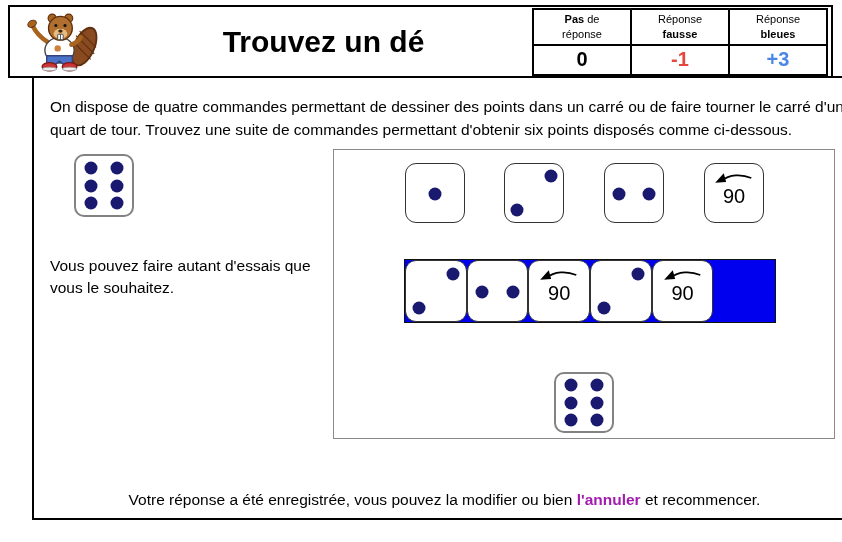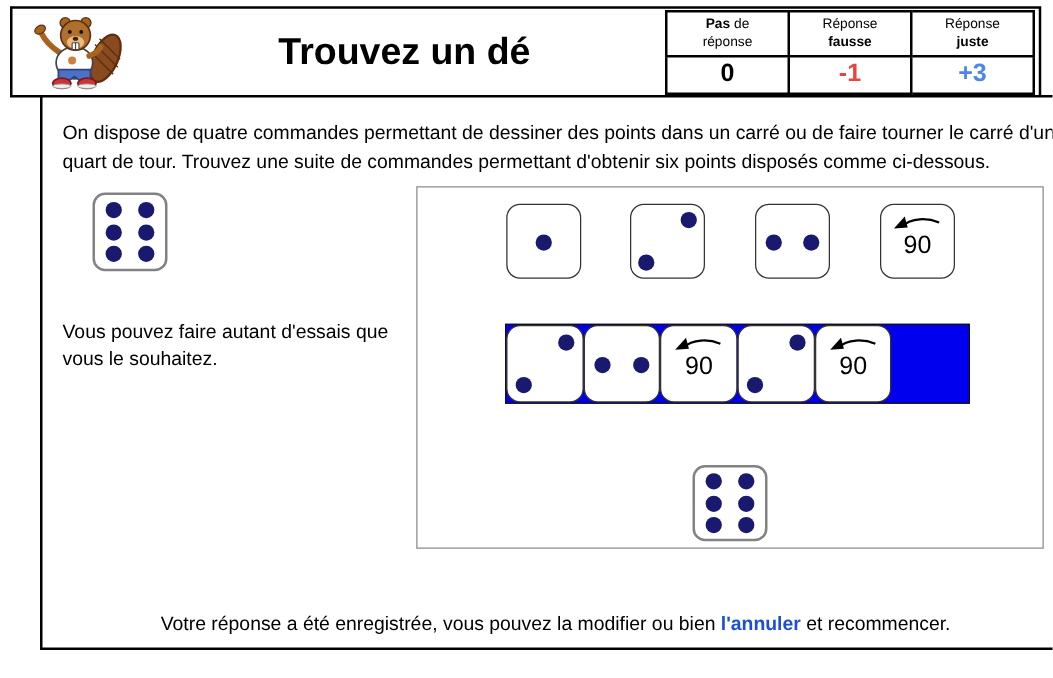--- a/index.html
+++ b/index.html
@@ -106,21 +106,21 @@
         <b>Pas</b>
         <span>de</span><br>
         <span>réponse</span>
       </td>
       <td class="score-head">
         <span>Réponse</span><br>
         <b>fausse</b>
       </td>
       <td class="score-head">
         <span>Réponse</span><br>
-        <b>juste</b>
+        <b>bleues</b>
       </td>
     </tr>
     <tr>
       <td class="score-val" style="color: rgb(0, 0, 0);">0</td>
       <td class="score-val" style="color: rgb(232, 70, 60);">-1</td>
       <td class="score-val" style="color: rgb(74, 134, 232);">+3</td>
     </tr>
   </tbody>
     </table>
 </div>
@@ -208,16 +208,16 @@
         <div class="pip" style="left: 26%; top: 50%; background: rgb(25, 25, 112);"></div>
         <div class="pip" style="left: 74%; top: 50%; background: rgb(25, 25, 112);"></div>
         <div class="pip" style="left: 26%; top: 80%; background: rgb(25, 25, 112);"></div>
         <div class="pip" style="left: 74%; top: 80%; background: rgb(25, 25, 112);"></div>
       </div>
   </div>
 
 
   <div class="msg-saved">
     <span>Votre réponse a été enregistrée, vous pouvez la modifier ou bien</span>
-    <a class="cancel-link" style="color: #1d4ed8;">l'annuler</a>
+    <a class="cancel-link" style="color: #a21caf;">l'annuler</a>
     <span>et recommencer.</span>
   </div>
 </div>
 
 </body></html>

